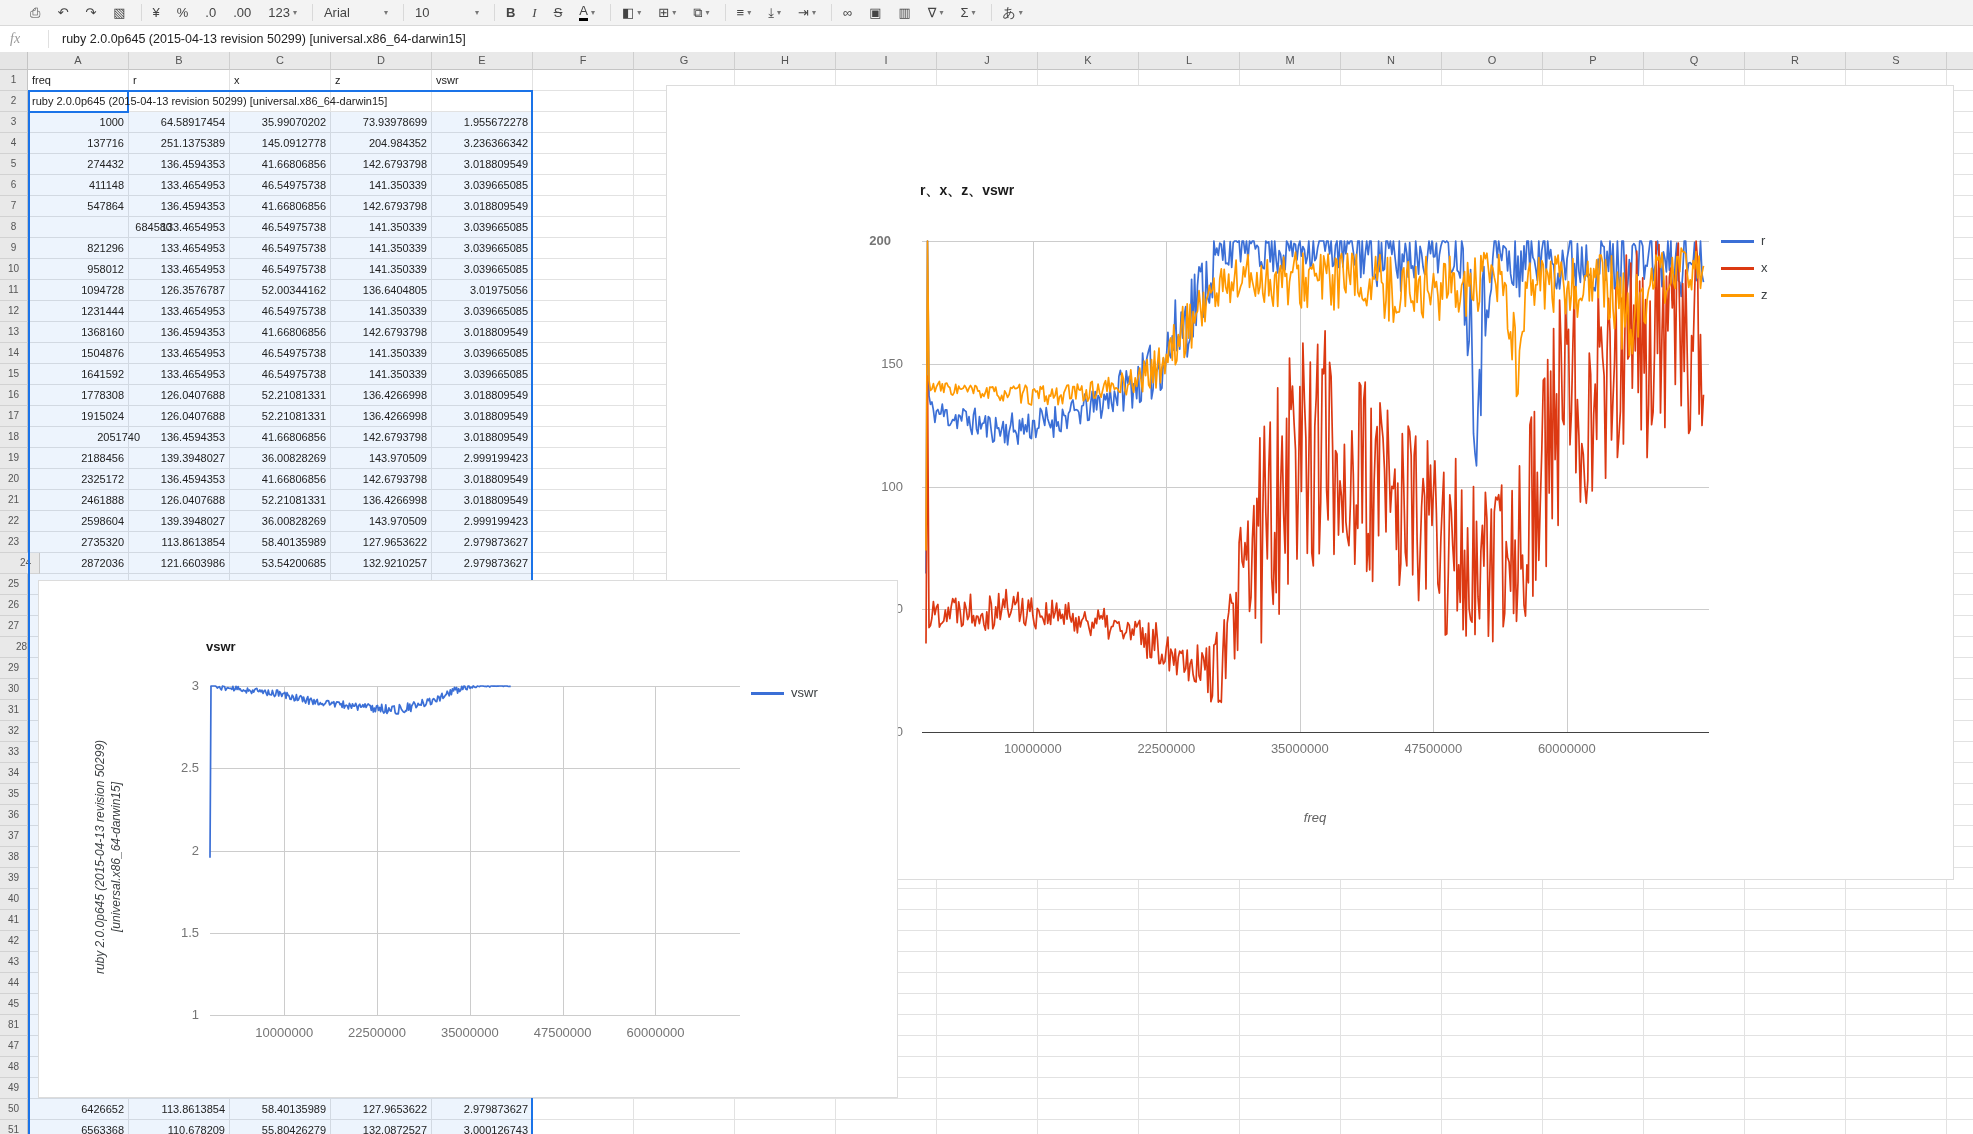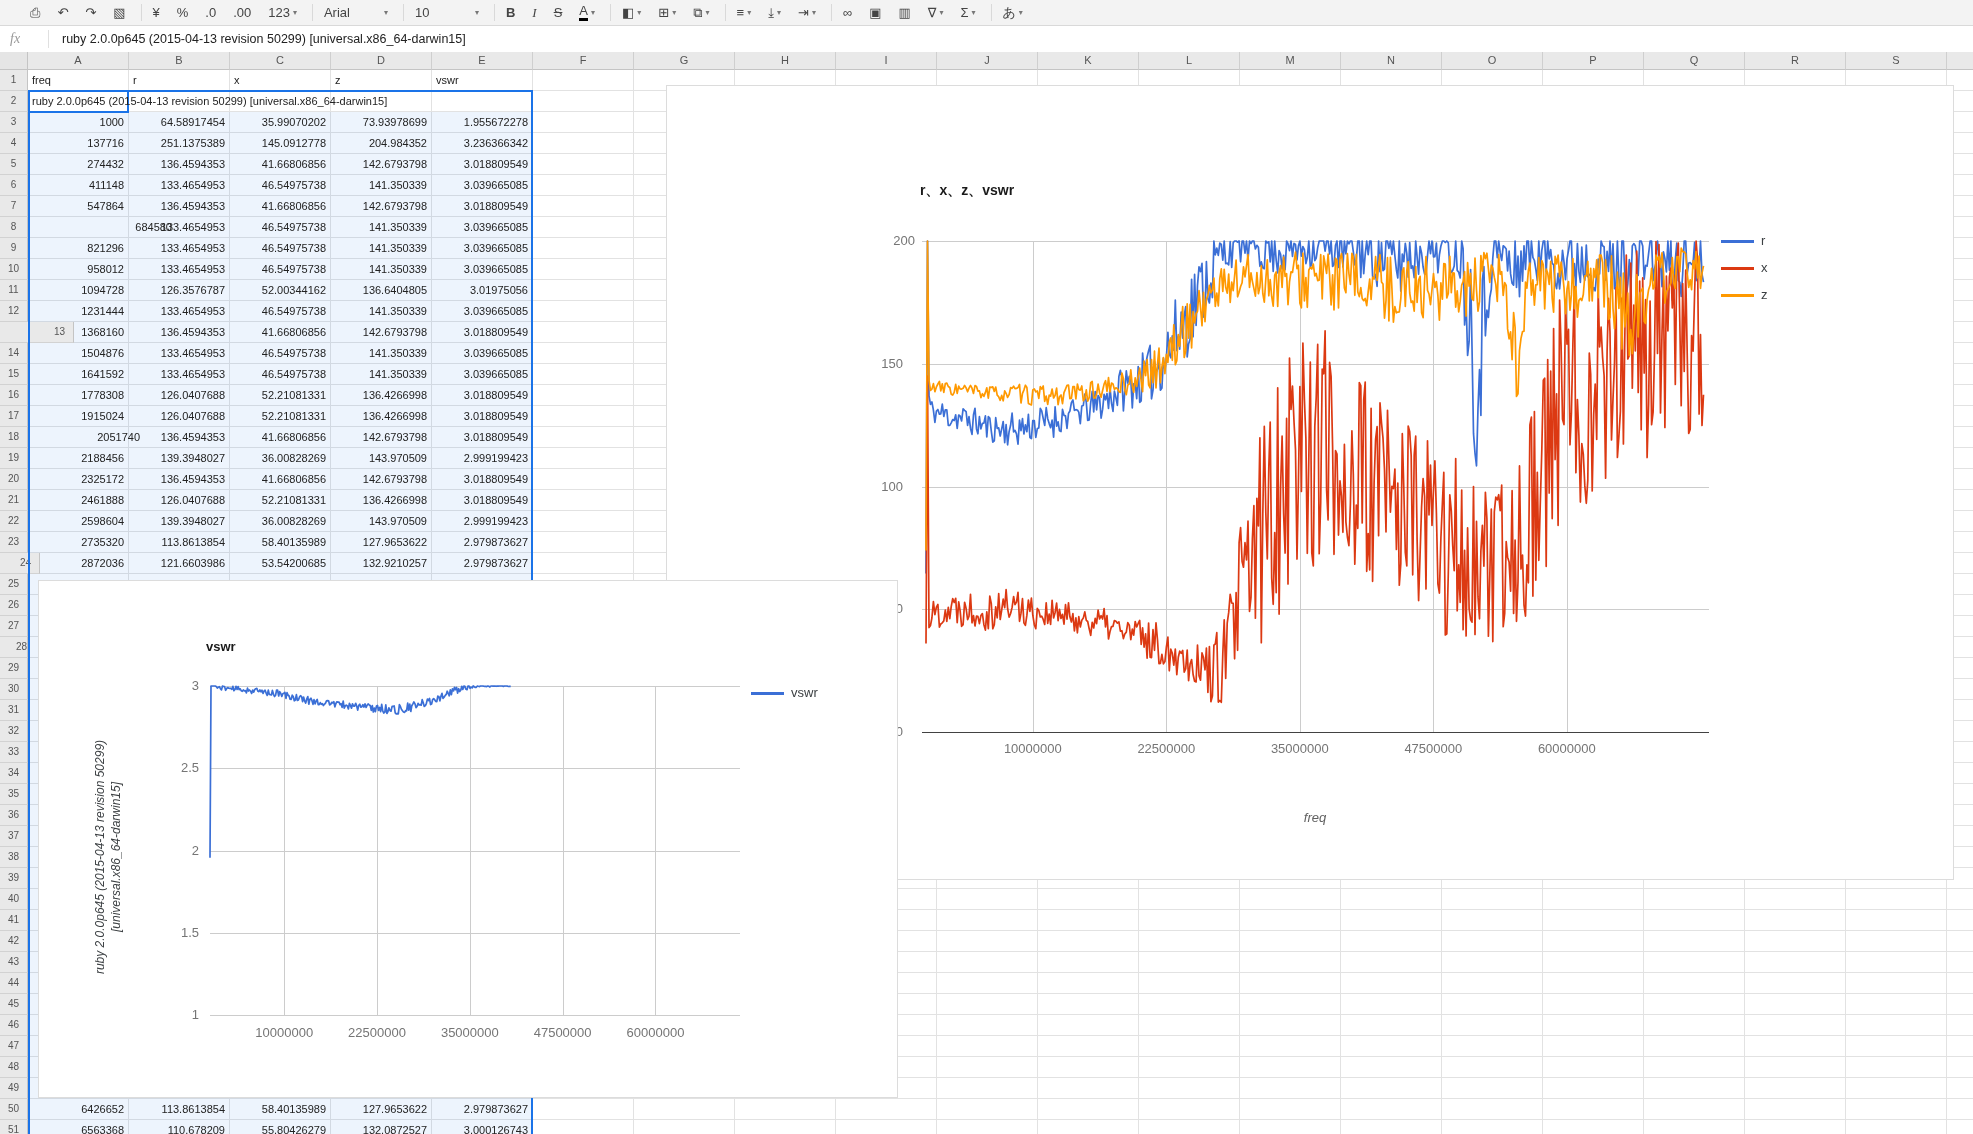--- a/index.html
+++ b/index.html
@@ -206,21 +206,21 @@
         <div class="abs row-hdr" style="top: 112px; height: 20px; line-height: 20px;">3</div>
         <div class="abs row-hdr" style="top: 133px; height: 20px; line-height: 20px;">4</div>
         <div class="abs row-hdr" style="top: 154px; height: 20px; line-height: 20px;">5</div>
         <div class="abs row-hdr" style="top: 175px; height: 20px; line-height: 20px;">6</div>
         <div class="abs row-hdr" style="top: 196px; height: 20px; line-height: 20px;">7</div>
         <div class="abs row-hdr" style="top: 217px; height: 20px; line-height: 20px;">8</div>
         <div class="abs row-hdr" style="top: 238px; height: 20px; line-height: 20px;">9</div>
         <div class="abs row-hdr" style="top: 259px; height: 20px; line-height: 20px;">10</div>
         <div class="abs row-hdr" style="top: 280px; height: 20px; line-height: 20px;">11</div>
         <div class="abs row-hdr" style="top: 301px; height: 20px; line-height: 20px;">12</div>
-        <div class="abs row-hdr" style="top: 322px; height: 20px; line-height: 20px; padding-left: 46px;">13</div>
+        <div class="abs row-hdr" style="top: 322px; height: 20px; line-height: 20px;">13</div>
         <div class="abs row-hdr" style="top: 343px; height: 20px; line-height: 20px;">14</div>
         <div class="abs row-hdr" style="top: 364px; height: 20px; line-height: 20px;">15</div>
         <div class="abs row-hdr" style="top: 385px; height: 20px; line-height: 20px;">16</div>
         <div class="abs row-hdr" style="top: 406px; height: 20px; line-height: 20px;">17</div>
         <div class="abs row-hdr" style="top: 427px; height: 20px; line-height: 20px;">18</div>
         <div class="abs row-hdr" style="top: 448px; height: 20px; line-height: 20px;">19</div>
         <div class="abs row-hdr" style="top: 469px; height: 20px; line-height: 20px;">20</div>
         <div class="abs row-hdr" style="top: 490px; height: 20px; line-height: 20px;">21</div>
         <div class="abs row-hdr" style="top: 511px; height: 20px; line-height: 20px;">22</div>
         <div class="abs row-hdr" style="top: 532px; height: 20px; line-height: 20px;">23</div>
@@ -239,21 +239,21 @@
         <div class="abs row-hdr" style="top: 805px; height: 20px; line-height: 20px;">36</div>
         <div class="abs row-hdr" style="top: 826px; height: 20px; line-height: 20px;">37</div>
         <div class="abs row-hdr" style="top: 847px; height: 20px; line-height: 20px;">38</div>
         <div class="abs row-hdr" style="top: 868px; height: 20px; line-height: 20px;">39</div>
         <div class="abs row-hdr" style="top: 889px; height: 20px; line-height: 20px;">40</div>
         <div class="abs row-hdr" style="top: 910px; height: 20px; line-height: 20px;">41</div>
         <div class="abs row-hdr" style="top: 931px; height: 20px; line-height: 20px;">42</div>
         <div class="abs row-hdr" style="top: 952px; height: 20px; line-height: 20px;">43</div>
         <div class="abs row-hdr" style="top: 973px; height: 20px; line-height: 20px;">44</div>
         <div class="abs row-hdr" style="top: 994px; height: 20px; line-height: 20px;">45</div>
-        <div class="abs row-hdr" style="top: 1015px; height: 20px; line-height: 20px;">46</div>
+        <div class="abs row-hdr" style="top: 1015px; height: 20px; line-height: 20px;">81</div>
         <div class="abs row-hdr" style="top: 1036px; height: 20px; line-height: 20px;">47</div>
         <div class="abs row-hdr" style="top: 1057px; height: 20px; line-height: 20px;">48</div>
         <div class="abs row-hdr" style="top: 1078px; height: 20px; line-height: 20px;">49</div>
         <div class="abs row-hdr" style="top: 1099px; height: 20px; line-height: 20px;">50</div>
         <div class="abs row-hdr" style="top: 1120px; height: 20px; line-height: 20px;">51</div>
       </div>
     <div id="cells-layer">
         <div class="abs cell-text" style="left: 32px; top: 70px; width: 93px; height: 21px;">freq</div>
         <div class="abs cell-text" style="left: 133px; top: 70px; width: 93px; height: 21px;">r</div>
         <div class="abs cell-text" style="left: 234px; top: 70px; width: 93px; height: 21px;">x</div>
@@ -384,21 +384,21 @@
     <div class="abs sel-border" style="left:28px;top:90px;width:2px;height:1044px;"></div>
     <div class="abs sel-border" style="left:531px;top:90px;width:2px;height:1044px;"></div>
     <div id="a2-box" class="abs"></div>
     <div class="abs cell-text" style="left:32px;top:91px;width:499px;height:21px;">ruby 2.0.0p645 (2015-04-13 revision 50299) [universal.x86_64-darwin15]</div>
   </div>
 
   <div id="chart-rxz" class="abs chart-window">
     <div id="rxz-title" class="abs chart-title">r、x、z、vswr</div>
     <div id="rxz-plot">
         <div class="abs gridline" style="left: 255px; top: 155px; width: 787px; height: 1px;"></div>
-        <div class="abs tick-label y-tick" style="left: 188px; top: 147px; width: 60px;">200</div>
+        <div class="abs tick-label y-tick" style="left: 164px; top: 147px; width: 60px; font-weight: bold;">200</div>
         <div class="abs gridline" style="left: 255px; top: 277.75px; width: 787px; height: 1px;"></div>
         <div class="abs tick-label y-tick" style="left: 176px; top: 269.75px; width: 60px;">150</div>
         <div class="abs gridline" style="left: 255px; top: 400.5px; width: 787px; height: 1px;"></div>
         <div class="abs tick-label y-tick" style="left: 176px; top: 392.5px; width: 60px;">100</div>
         <div class="abs gridline" style="left: 255px; top: 523.25px; width: 787px; height: 1px;"></div>
         <div class="abs tick-label y-tick" style="left: 176px; top: 515.25px; width: 60px;">50</div>
         <div class="abs gridline" style="left: 255px; top: 646px; width: 787px; height: 1px;"></div>
         <div class="abs tick-label y-tick" style="left: 176px; top: 638px; width: 60px;">0</div>
         <div class="abs gridline" style="left: 365.8px; top: 155px; width: 1px; height: 491px;"></div>
         <div class="abs tick-label x-tick" style="left: 365.8px; top: 655px; width: 110px;">10000000</div>

